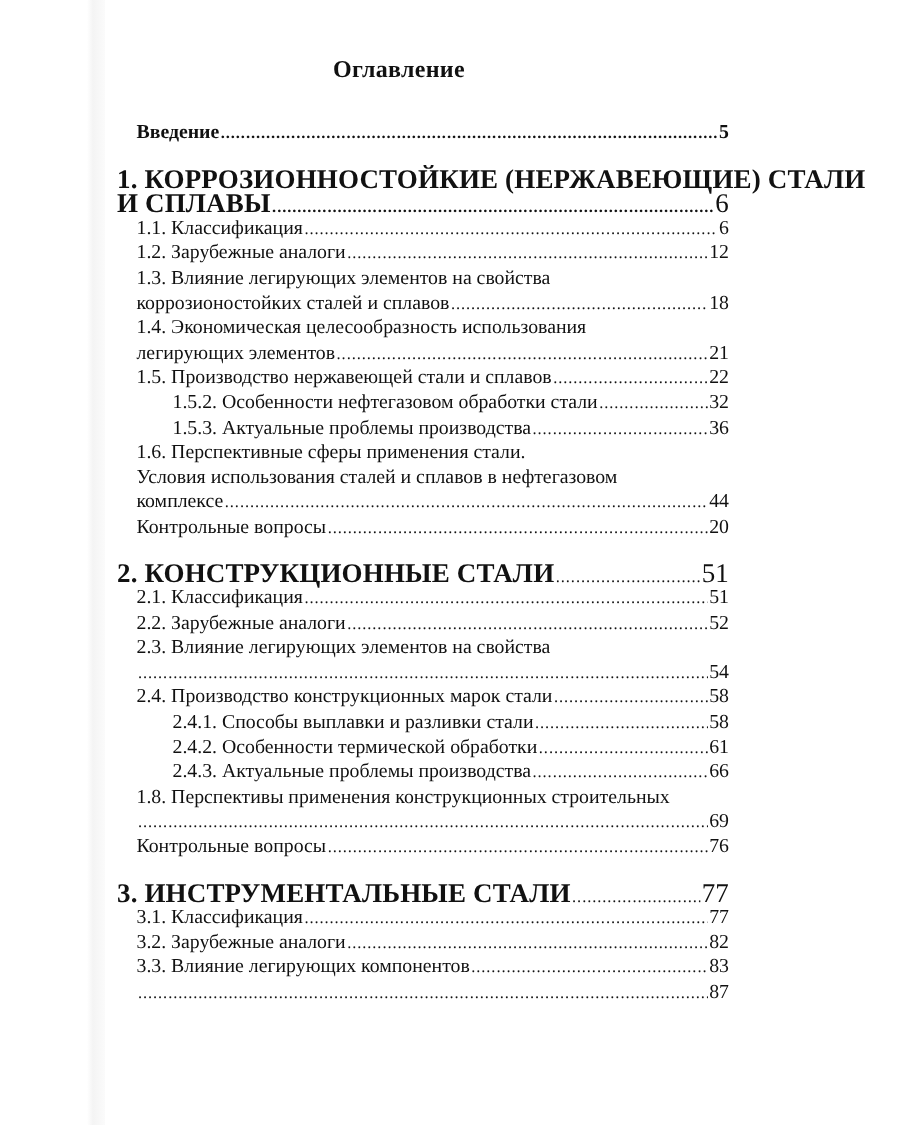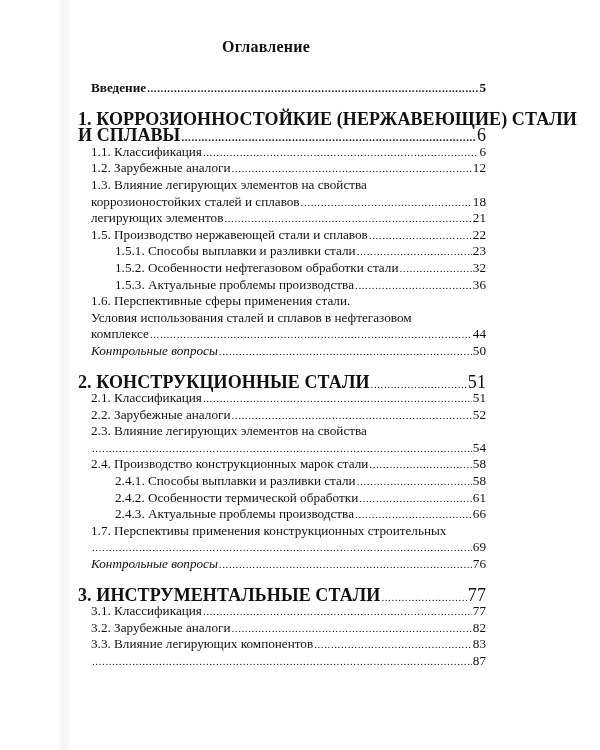--- a/index.html
+++ b/index.html
@@ -33,21 +33,21 @@
     content: "....................................................................................................................................................................................................";
   }
   .row .p { flex: 0 0 auto; text-align: right; }
   .row.nodots .dots::before { content: ""; }
   .l0 { padding-left: 13px; }
   .l1 { padding-left: 0; }
   .l2 { padding-left: 13px; }
   .l3 { padding-left: 37px; }
   .bold { font-weight: bold; }
   .head { font-weight: bold; font-size: 18px; letter-spacing: 0.1px; }
-  .italic .t { font-style: italic; }
+  .italic .t { }
   .gap { height: 14px; }
 </style>
 </head>
 <body>
 
 <div class="page-shadow"></div>
 
 <div class="title">Оглавление</div>
 
 <div class="toc">
@@ -82,34 +82,33 @@
   </div>
   <div class="row l2 nodots">
     <span class="t">1.3. Влияние легирующих элементов на свойства</span>
     <span class="dots"></span>
   </div>
   <div class="row l2">
     <span class="t">коррозионостойких сталей и сплавов</span>
     <span class="dots"></span>
     <span class="p">18</span>
   </div>
+  <div class="row l2 nodots">
+    <span class="t">1.4. Экономическая целесообразность использования</span>
+    <span class="dots"></span>
+  </div>
   <div class="row l2">
     <span class="t">легирующих элементов</span>
     <span class="dots"></span>
     <span class="p">21</span>
   </div>
   <div class="row l2">
     <span class="t">1.5. Производство нержавеющей стали и сплавов</span>
     <span class="dots"></span>
     <span class="p">22</span>
-  </div>
-  <div class="row l3">
-    <span class="t">1.5.1. Способы выплавки и разливки стали</span>
-    <span class="dots"></span>
-    <span class="p">23</span>
   </div>
   <div class="row l3">
     <span class="t">1.5.2. Особенности нефтегазовом обработки стали</span>
     <span class="dots"></span>
     <span class="p">32</span>
   </div>
   <div class="row l3">
     <span class="t">1.5.3. Актуальные проблемы производства</span>
     <span class="dots"></span>
     <span class="p">36</span>
@@ -123,21 +122,21 @@
     <span class="dots"></span>
   </div>
   <div class="row l2">
     <span class="t">комплексе</span>
     <span class="dots"></span>
     <span class="p">44</span>
   </div>
   <div class="row l2 italic">
     <span class="t">Контрольные вопросы</span>
     <span class="dots"></span>
-    <span class="p">50</span>
+    <span class="p">20</span>
   </div>
 
   <div class="gap"></div>
 
   <div class="row l1 head">
     <span class="t">2. КОНСТРУКЦИОННЫЕ СТАЛИ</span>
     <span class="dots" style="font-weight:normal"></span>
     <span class="p" style="font-weight:normal">51</span>
   </div>
   <div class="row l2">
@@ -172,21 +171,21 @@
     <span class="t">2.4.2. Особенности термической обработки</span>
     <span class="dots"></span>
     <span class="p">61</span>
   </div>
   <div class="row l3">
     <span class="t">2.4.3. Актуальные проблемы производства</span>
     <span class="dots"></span>
     <span class="p">66</span>
   </div>
   <div class="row l2 nodots">
-    <span class="t">1.7. Перспективы применения конструкционных строительных</span>
+    <span class="t">1.8. Перспективы применения конструкционных строительных</span>
     <span class="dots"></span>
   </div>
   <div class="row l2">
     <span class="dots"></span>
     <span class="p">69</span>
   </div>
   <div class="row l2 italic">
     <span class="t">Контрольные вопросы</span>
     <span class="dots"></span>
     <span class="p">76</span>

